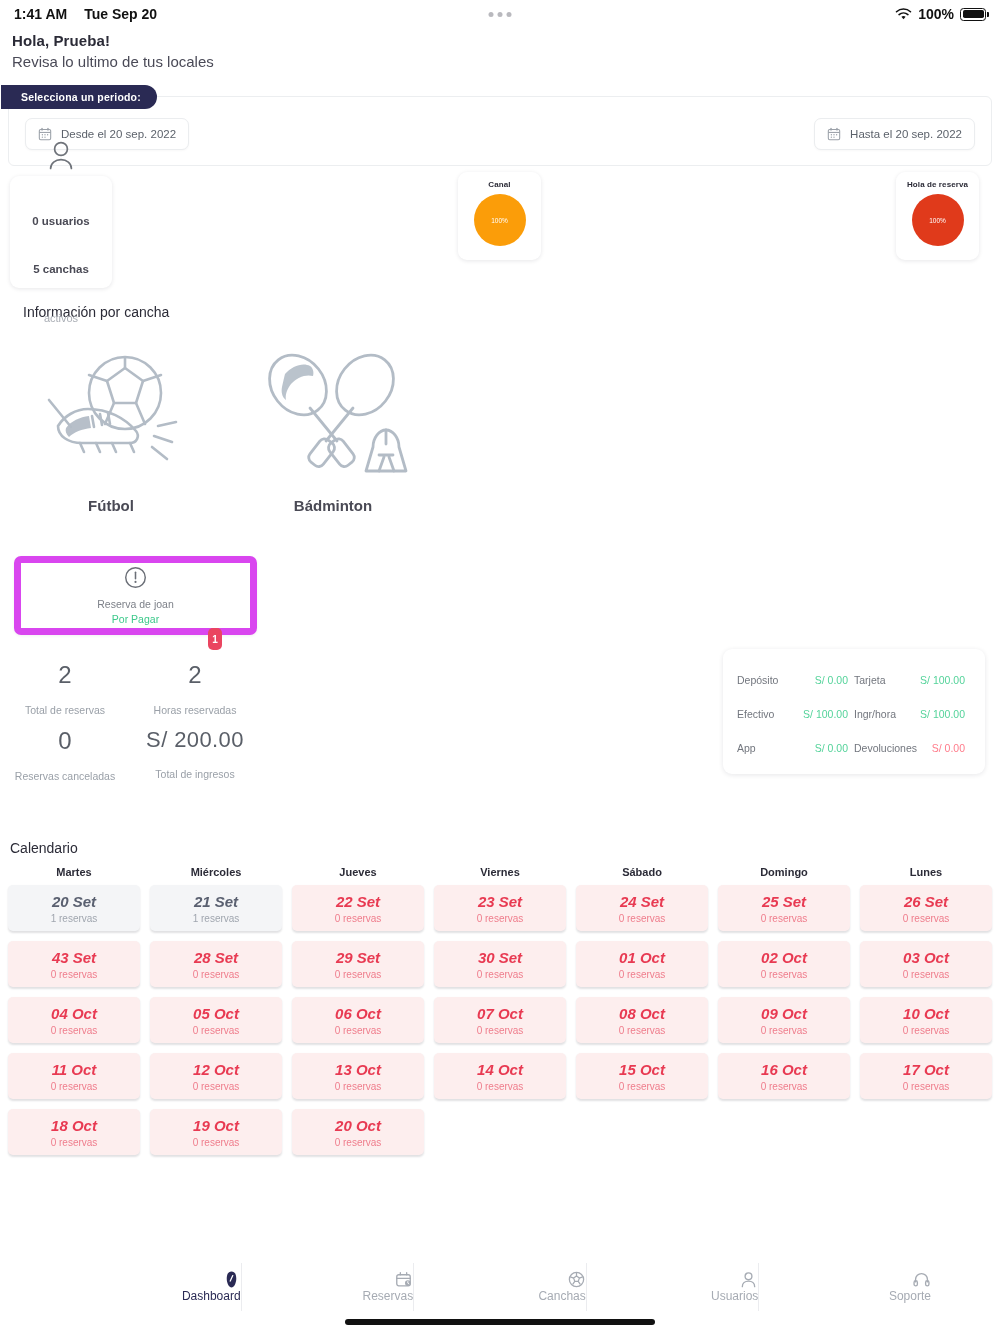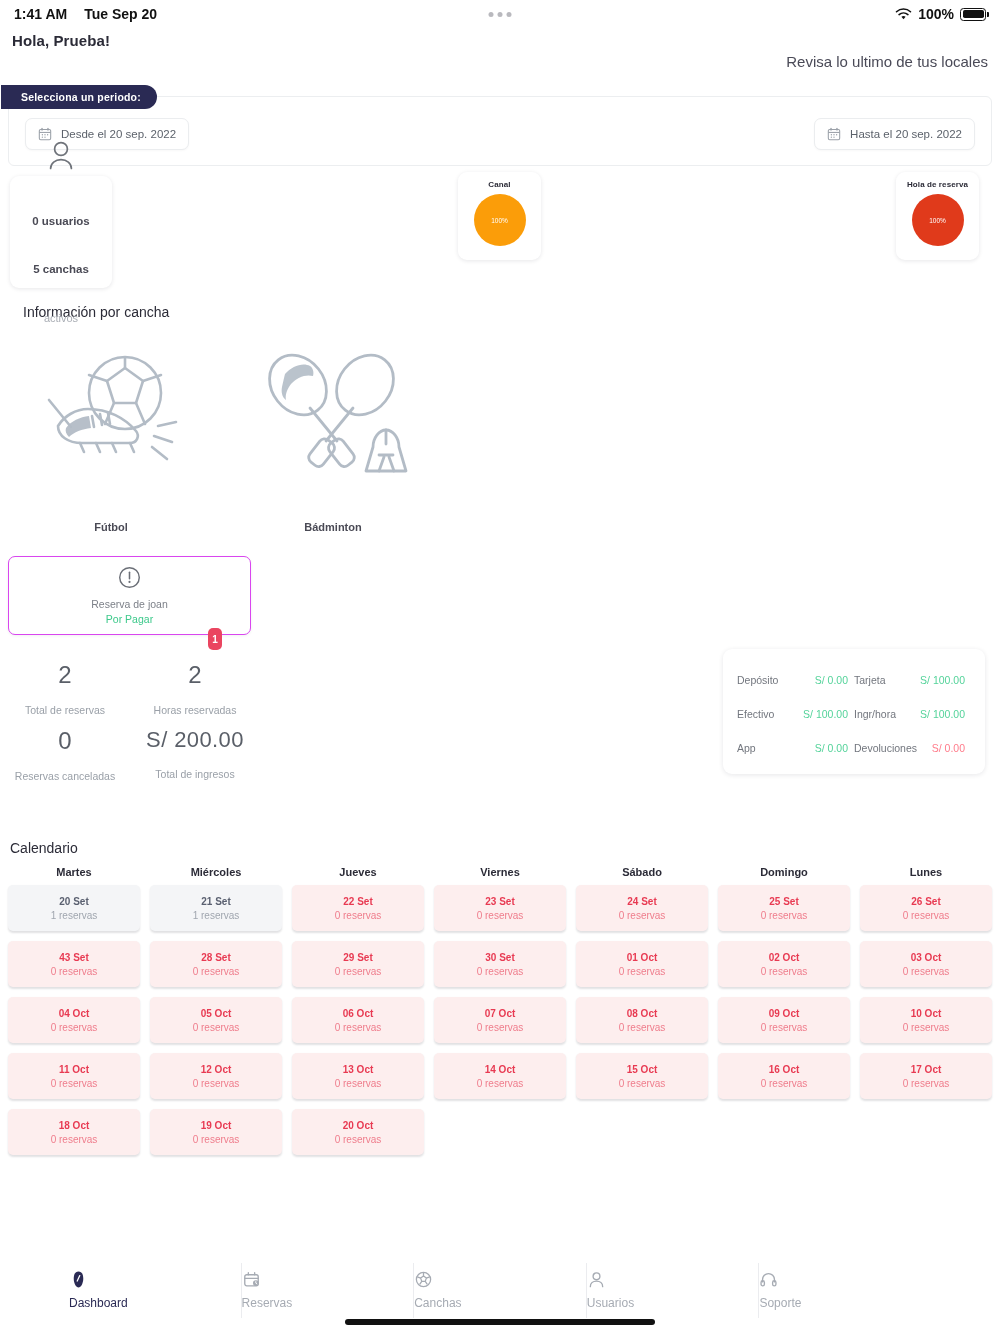--- a/index.html
+++ b/index.html
@@ -27,21 +27,21 @@
   .battery { width:26px; height:13px; border:1.6px solid #111; border-radius:3.5px;
              position:relative; display:inline-block; }
   .battery::after { content:""; position:absolute; right:-3.5px; top:3.5px;
              width:2px; height:5px; background:#111; border-radius:0 1px 1px 0; }
   .battery i { position:absolute; left:1.5px; top:1.5px; bottom:1.5px; right:1.5px;
              background:#111; border-radius:1.8px; display:block; }
 
   
   .header { padding: 4px 12px 0 12px; position: relative; height: 58px; }
   .greet-title { font-size: 15px; font-weight: 700; color:#2b2b37; letter-spacing:.1px; }
-  .greet-sub { font-size: 15px; font-weight: 400; color:#4a4a57; margin-top: 4px; text-align: right; }
+  .greet-sub { font-size: 15px; font-weight: 400; color:#4a4a57; margin-top: 4px; }
   .provider-select {
     position: absolute; right: 12px; top: 2px;
     border: 1px solid #e3e5e8; border-radius: 7px; background:#fff;
     padding: 8px 11px; font-size: 11.5px; letter-spacing: .4px;
     color:#6c7179; display:flex; align-items:center; gap:9px;
     box-shadow: 0 1px 1px rgba(0,0,0,.02);
   }
   .caret { width:0;height:0;border-left:5px solid transparent;border-right:5px solid transparent;
            border-top:6px solid #9aa0a8; display:block; }
 
@@ -91,32 +91,32 @@
     font-size:6.5px; color:#fff; font-weight:500;
   }
 
   
   .section-title { font-size:14px; color:#2b2b37; padding:0 0 0 10px; }
 
   
   .courts { position:relative; height:230px; }
   .court { position:absolute; top:22px; width:222px; text-align:center; }
   .court-ico { height:155px; display:flex; align-items:center; justify-content:center; }
-  .court-label { font-size:11px; font-weight:700; color:#4a4a55; margin-top:24px; }
+  .court-label { font-size:15px; font-weight:700; color:#4a4a55; }
   .court-badge {
     position:absolute; left:208px; top:308px;
     background:#ea4560; color:#fff; border-radius:5px;
     width:14px; height:22px; font-size:10px; font-weight:700;
     display:flex; align-items:center; justify-content:center; z-index:5;
   }
 
   
   .pending-card {
-    position:absolute; left:8px; top:556px; width:243px; height:79px;
-    background:#fff; border:1px solid #d946ef; border-radius:7px;
+    position:absolute; left:14px; top:556px; width:243px; height:79px;
+    background:#fff; border:7px solid #d946ef; border-radius:7px;
     box-shadow:0 1px 3px rgba(20,20,40,.06);
     display:flex; flex-direction:column; align-items:center; justify-content:center;
   }
   .warn-ico { width:23px; height:23px; display:block; margin-bottom:9px; }
   .pending-name { font-size:10.5px; color:#7d8189; }
   .pending-state { font-size:10.5px; color:#3dc98b; margin-top:3px; }
 
   
   .metrics { position:absolute; left:0; top:660px; width:260px; }
   .m-row { display:flex; }
@@ -142,37 +142,37 @@
   .cal-title { font-size:14px; color:#2b2b37; padding-left:10px; }
   .cal-wrap { padding: 10px 8px 0 8px; }
   .cal-head { display:grid; grid-template-columns:repeat(7,1fr); gap:10px; }
   .cal-head div { text-align:center; font-size:11px; font-weight:700; color:#2b2b37; }
   .cal-grid { display:grid; grid-template-columns:repeat(7,1fr); gap:10px; margin-top:7px; }
   .day {
     border-radius:5px; height:46px; text-align:center;
     display:flex; flex-direction:column; align-items:center; justify-content:center;
     box-shadow:0 1.5px 2px rgba(20,20,40,.13);
   }
-  .day .d-date { font-size:10px; font-weight:700; line-height:1.3; }
+  .day .d-date { font-size:15px; font-weight:700; line-height:1.3;font-style:italic; }
   .day .d-res  { font-size:10px; margin-top:2px; }
   .day.past { background:#f4f5f7; }
   .day.past .d-date { color:#5a6070; }
   .day.past .d-res  { color:#a0a6af; }
   .day.empty { background:#fdeeee; }
   .day.empty .d-date { color:#e83a52; }
   .day.empty .d-res  { color:#ef7d8c; }
 
   
   .tabbar {
     position:absolute; left:0; bottom:0; width:1000px; height:79px;
     background:#fff; display:flex; align-items:flex-start; justify-content:center;
   }
   .tabs { display:flex; width:862px; margin-top:8px; }
   .tab {
-    flex:1; display:flex; flex-direction:column; align-items:flex-start; gap:7px;
+    flex:1; display:flex; flex-direction:column; align-items:flex-end; 
     border-right:1px solid #ebecef; padding:6px 0 8px 0;
   }
   .tab:last-child { border-right:none; }
   .tab .t-ico { height:20px; display:flex; align-items:center; }
   .tab .t-lab { font-size:12px; }
   .tab.active .t-lab { color:#2a2a54; font-weight:400; }
   .tab .t-lab { color:#a6abb3; }
   .home-ind {
     position:absolute; bottom:9px; left:50%; transform:translateX(-50%);
     width:310px; height:6px; border-radius:3px; background:#111;

